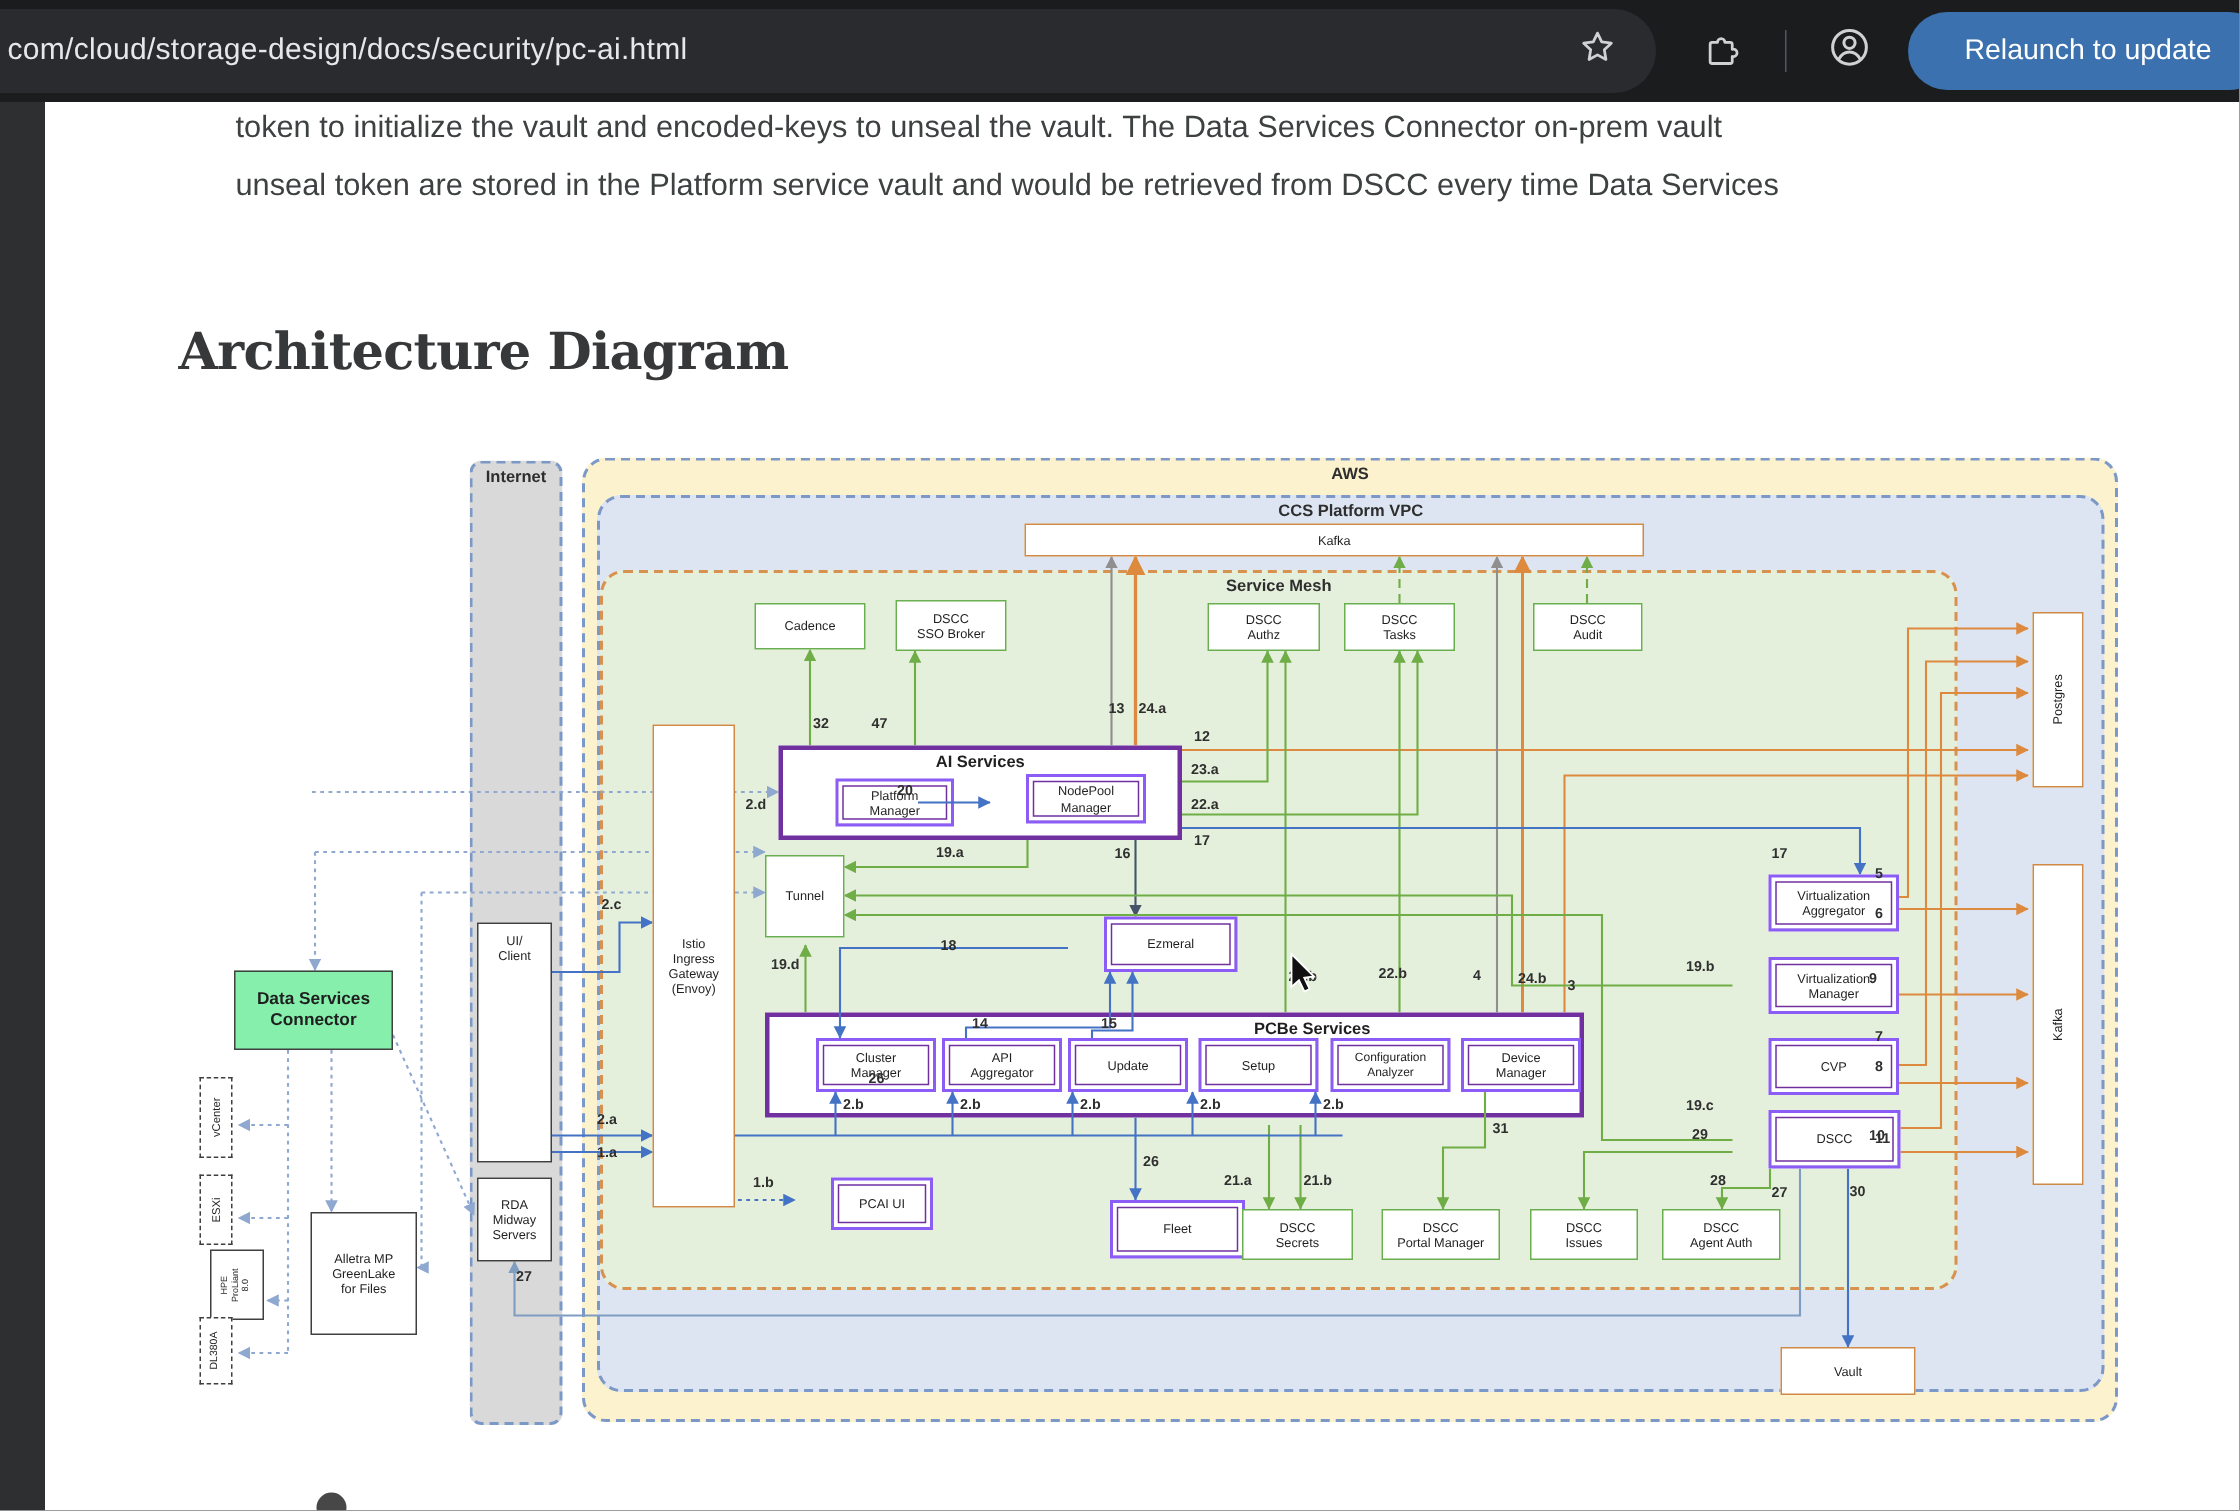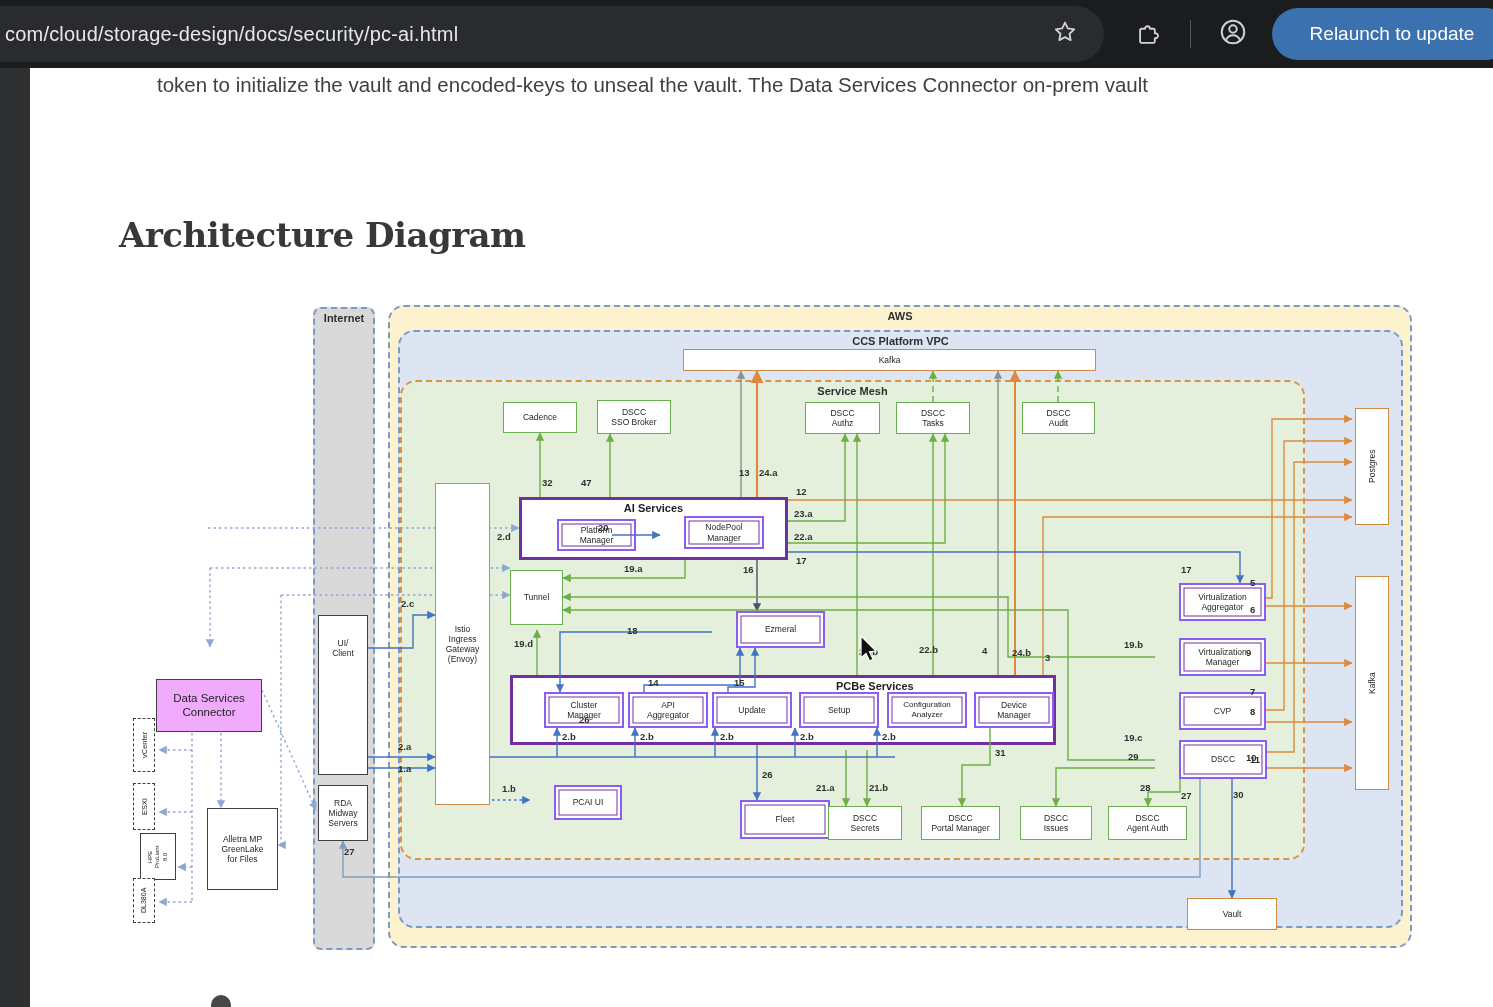--- a/index.html
+++ b/index.html
@@ -31,25 +31,25 @@
   .clabel.left{text-align:left;padding-left:14px;}
   .dsvg{position:absolute;left:0;top:0;}
   .dnode{position:absolute;box-sizing:border-box;background:#fff;display:flex;align-items:center;
          justify-content:center;text-align:center;font-size:8.5px;line-height:1.2;color:#1f1f1f;
          white-space:pre-line;}
   .dnode.green{border:1.4px solid #6aaf4f;}
   .dnode.orange{border:1.4px solid #cf8a45;}
   .dnode.purple{border:2px solid #8b5cf6;box-shadow:inset 0 0 0 2.5px #fff,inset 0 0 0 3.5px #7030a0;margin-left:24px;}
   .dnode.pcontainer{border:3px solid #7030a0;align-items:flex-start;font-weight:bold;font-size:11px;}
   .dnode.dark{border:1.8px solid #3f3f3f;}
-  .dnode.tan{border:1.8px solid #414141;background:#f0abfc;font-weight:normal;font-size:11.5px;margin-top:32px;}
+  .dnode.tan{border:1.8px solid #414141;background:#86efac;font-weight:bold;font-size:11.5px;}
   .dnode.dashv{border:1.8px dashed #3f3f3f;}
   .dnode.darkv{border:1.8px solid #3f3f3f;}
   .dnode.vert{writing-mode:vertical-rl;transform:rotate(180deg);}
-  .dnode.ltop{align-items:flex-start;padding-top:22px;}
+  .dnode.ltop{align-items:flex-start;padding-top:6px;}
   .numlab{position:absolute;font-size:9.5px;font-weight:bold;color:#2f2f2f;white-space:nowrap;z-index:30;}
   .cursor{position:absolute;z-index:35;}
 </style>
 </head>
 <body>
 
 <div class="stage">
 
   <header class="chrome">
     <div class="urlfield">
@@ -74,20 +74,21 @@
       </svg>
     </span>
     <button class="relaunch">Relaunch to update</button>
   </header>
 
   <div class="leftstrip"></div>
 
   <main>
     <div class="para">
       <div>token to initialize the vault and encoded-keys to unseal the vault. The Data Services Connector on-prem vault</div>
+      <div>unseal token are stored in the Platform service vault and would be retrieved from DSCC every time Data Services</div>
     </div>
     <h1 class="h1">Architecture Diagram</h1>
     <div id="diagram" class="diagram">
         <div class="dcont" style="left: 195px; top: 12px; width: 62px; height: 643px; background: rgb(217, 217, 217); border-color: rgb(123, 152, 198); border-radius: 8px;">
           <div class="clabel">Internet</div>
         </div>
         <div class="dcont" style="left: 270px; top: 10px; width: 1024px; height: 643px; background: rgb(252, 242, 205); border-color: rgb(123, 152, 198); border-radius: 16px;">
           <div class="clabel">AWS</div>
         </div>
         <div class="dcont" style="left: 280px; top: 35px; width: 1005px; height: 598px; background: rgb(221, 228, 242); border-color: rgb(123, 152, 198); border-radius: 16px;">

